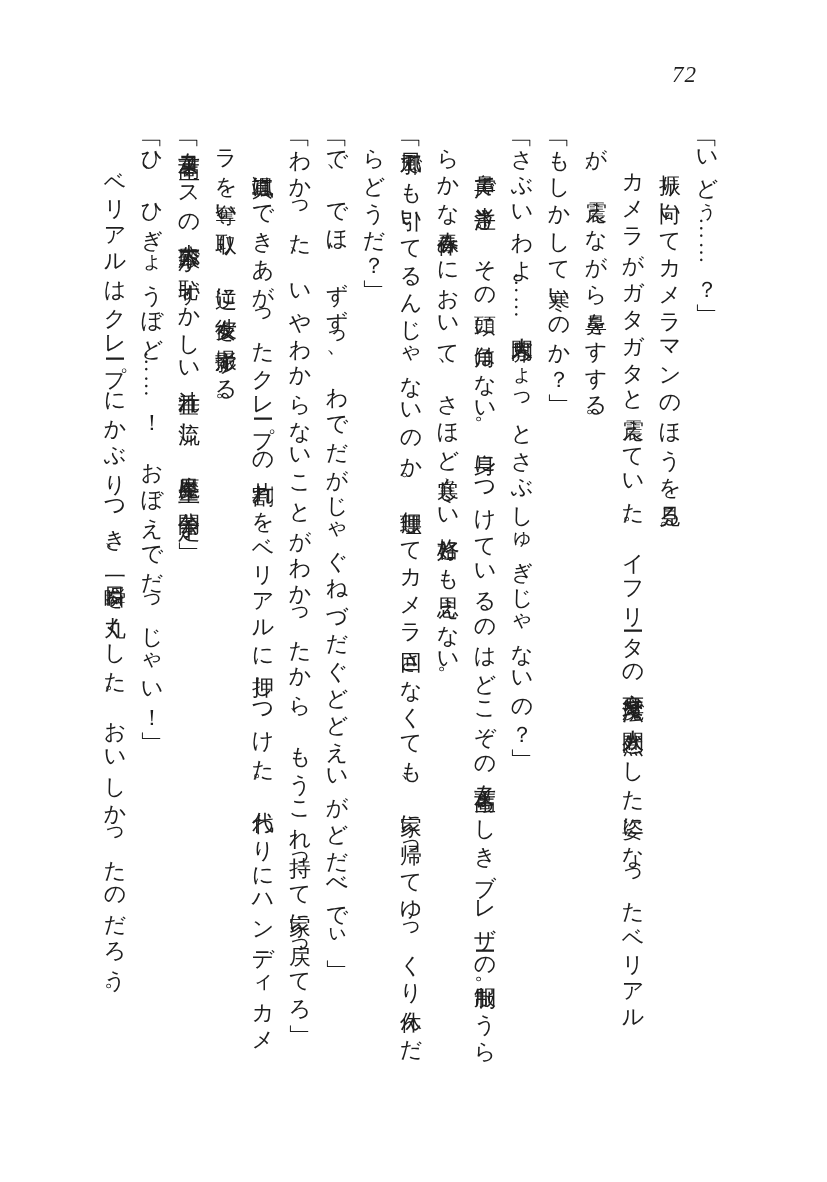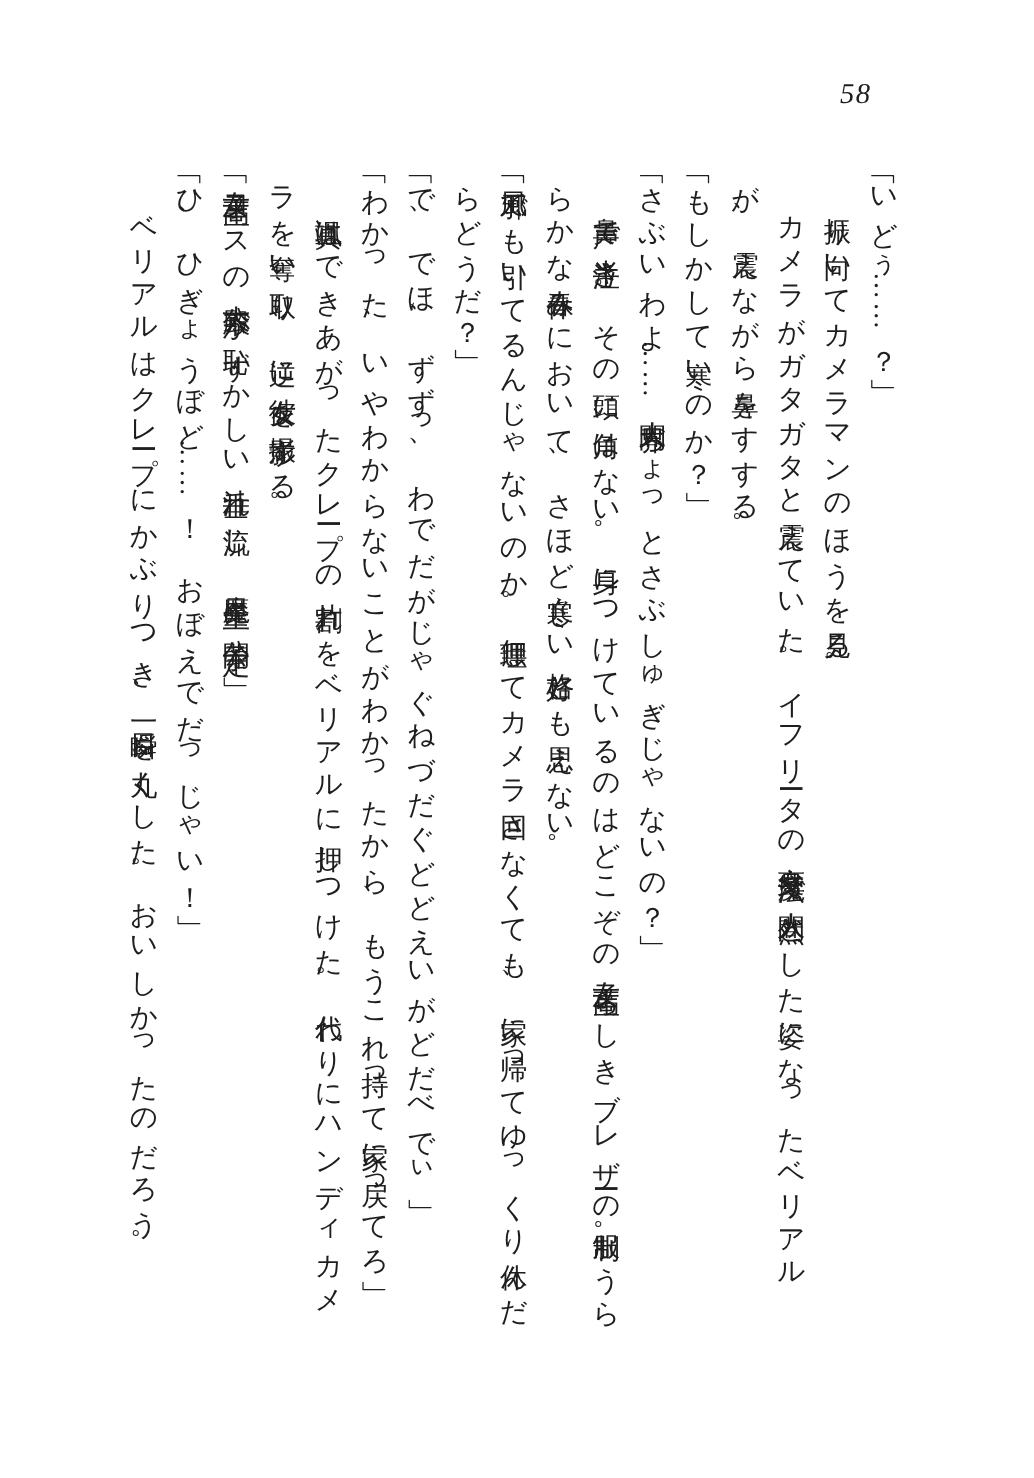--- a/index.html
+++ b/index.html
@@ -47,21 +47,21 @@
   }
   .text-block p {
     margin: 0;
     padding: 0;
   }
 </style>
 </head>
 <body>
 
 <div class="page">
-  <div class="page-number">58</div>
+  <div class="page-number">72</div>
   <div class="text-block">
       <p>「いどぅ……？」</p>
       <p>　振り向いてカメラマンのほうを見る。</p>
       <p>　カメラがガタガタと震えていた。イフリータの変身魔法で人間然とした姿になったベリアルが、震えながら鼻をすする。</p>
       <p>「もしかして寒いのか？」</p>
       <p>「さぶいわよ……人間界ぢょっとさぶしゅぎじゃないの？」</p>
       <p>　鼻声で半泣き。その頭に角はない。身につけているのはどこぞの女子高生らしきブレザーの制服。うららかな春休みにおいて、さほど寒々しい格好とも思えない。</p>
       <p>「風邪でも引いてるんじゃないのか。無理してカメラ回さなくても、家に帰ってゆっくり休んだらどうだ？」</p>
       <p>「で、でほ、ずずっ、わでだがじゃぐねづだぐどどえいがどだべでぃ」</p>
       <p>「わかった、いやわからないことがわかったから、もうこれ持って家に戻ってろ」</p>

